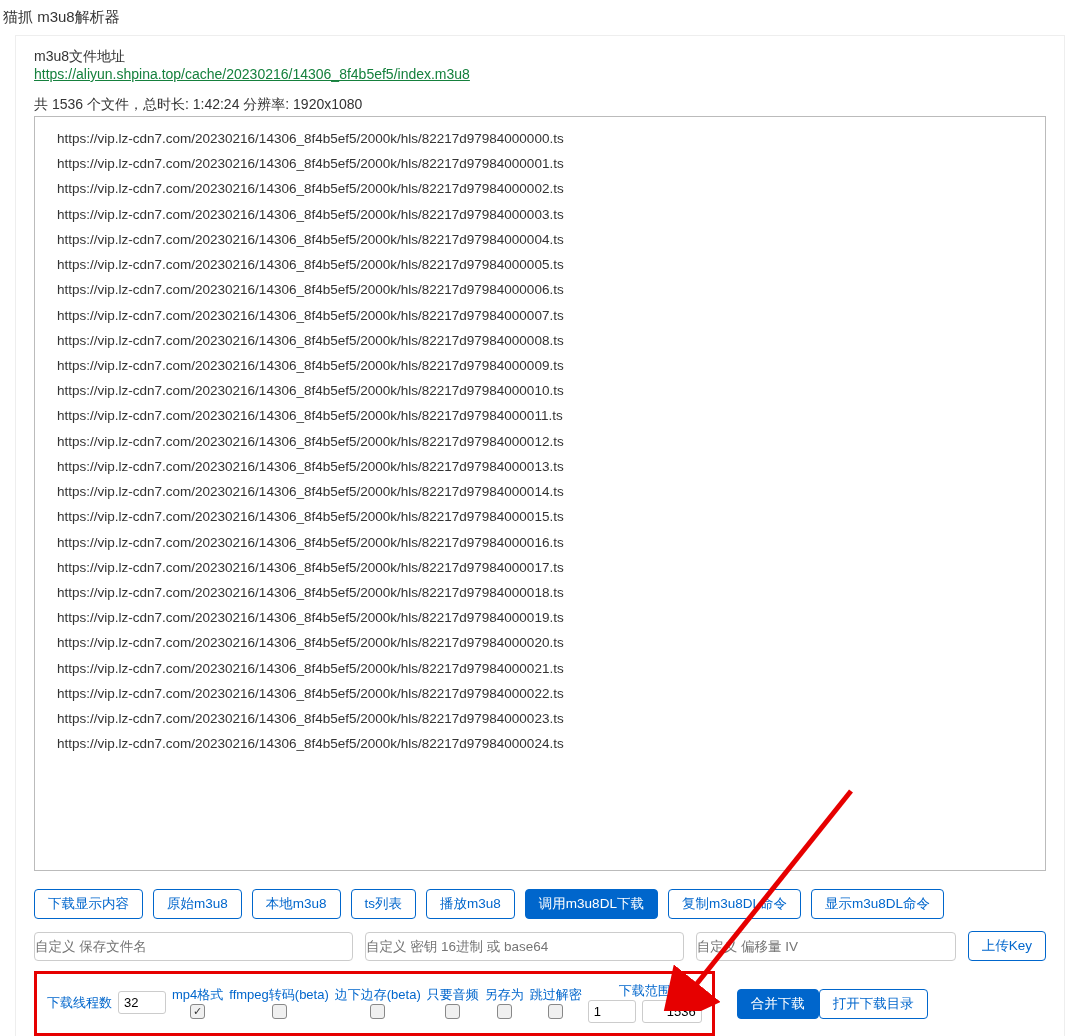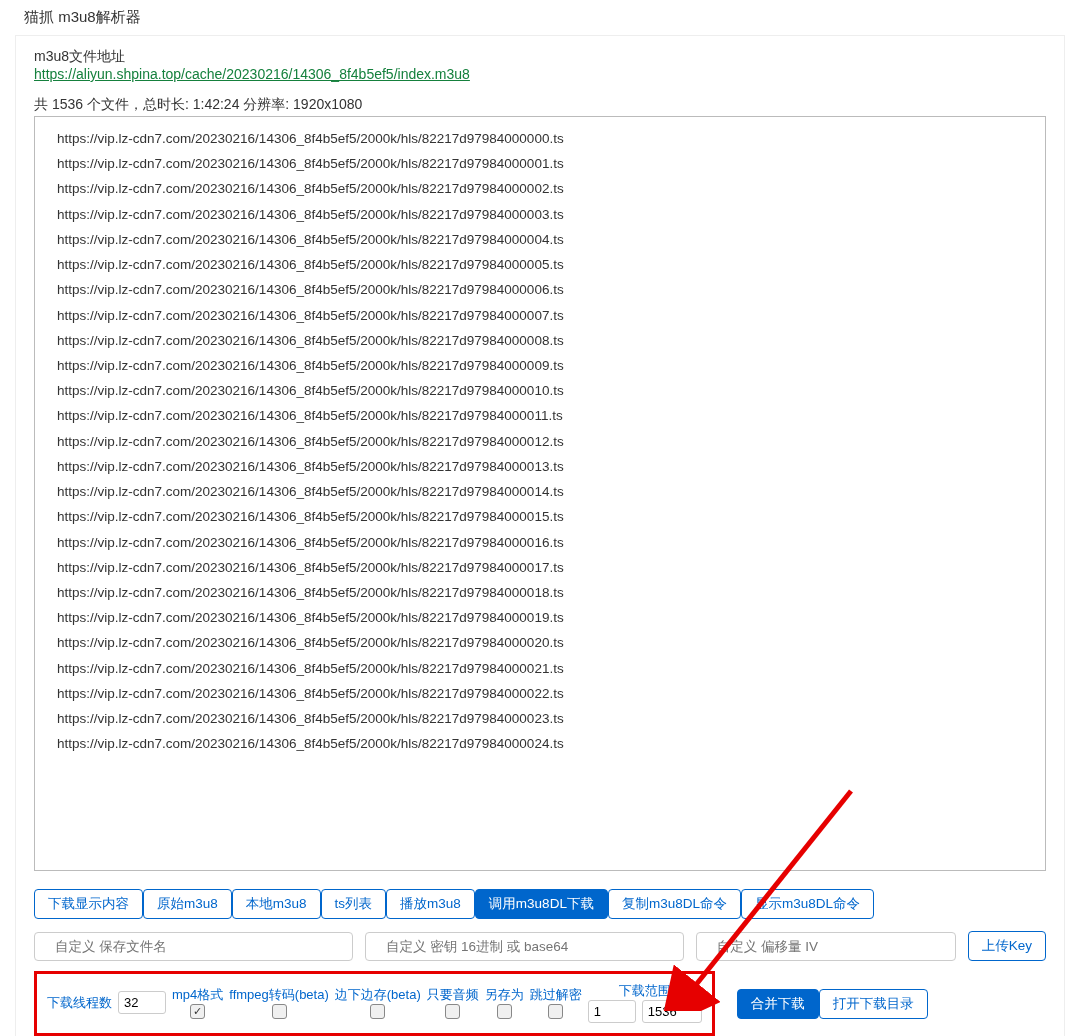--- a/index.html
+++ b/index.html
@@ -4,21 +4,21 @@
 <style>
   * { box-sizing: border-box; }
   body {
     margin: 0;
     font-family: "Microsoft YaHei", Arial, sans-serif;
     font-size: 14px;
     color: #333;
     background: #fff;
   }
   .title-bar {
-    padding: 8px 24px;
+    padding: 8px 3px;
     font-size: 15px;
     color: #333;
   }
   .main-panel {
     border: 1px solid #eee;
     margin: 0 15px 15px 15px;
     padding: 12px 18px 18px 18px;
   }
   .file-addr-label { font-size: 14px; color: #333; }
   .file-addr-link {
@@ -40,20 +40,21 @@
     font-size: 13.5px;
     color: #333;
     line-height: 1.35;
     margin-top: 2px;
   }
   .ts-list div { margin: 7px 0; }
   .btn-row {
     margin-top: 18px;
     display: flex;
     flex-wrap: wrap;
+    gap: 10px;
   }
   .btn {
     border: 1px solid #0066cc;
     color: #0066cc;
     background: #fff;
     border-radius: 4px;
     padding: 5px 13px;
     font-size: 13.5px;
     cursor: pointer;
   }
@@ -64,21 +65,21 @@
   .inputs-row {
     margin-top: 12px;
     display: flex;
     gap: 12px;
     align-items: center;
   }
   .txt-input {
     flex: 1;
     border: 1px solid #ccc;
     border-radius: 4px;
-    padding: 6px 20px;
+    padding: 6px 0;
     font-size: 13.5px;
     color: #888;
   }
   .txt-input.small { flex: 0 0 260px; }
   .upload-key-slot { flex: 0 0 auto; }
   .options-bar {
     margin-top: 10px;
     display: flex;
     align-items: center;
     gap: 8px;
@@ -94,21 +95,21 @@
   }
   .opt-label { color: #0066cc; font-size: 13px; white-space: nowrap; }
   .num-input {
     width: 48px;
     border: 1px solid #ccc;
     border-radius: 3px;
     padding: 3px 5px;
     font-size: 13px;
     text-align: left;
   }
-  .num-input.right { width: 60px; }
+  .num-input.right { text-align: right; width: 60px; }
   .chk {
     width: 15px; height: 15px;
     border: 1px solid #888;
     border-radius: 3px;
     display: inline-flex;
     align-items: center;
     justify-content: center;
     font-size: 11px;
     color: #333;
     background: #f0f0f0;

